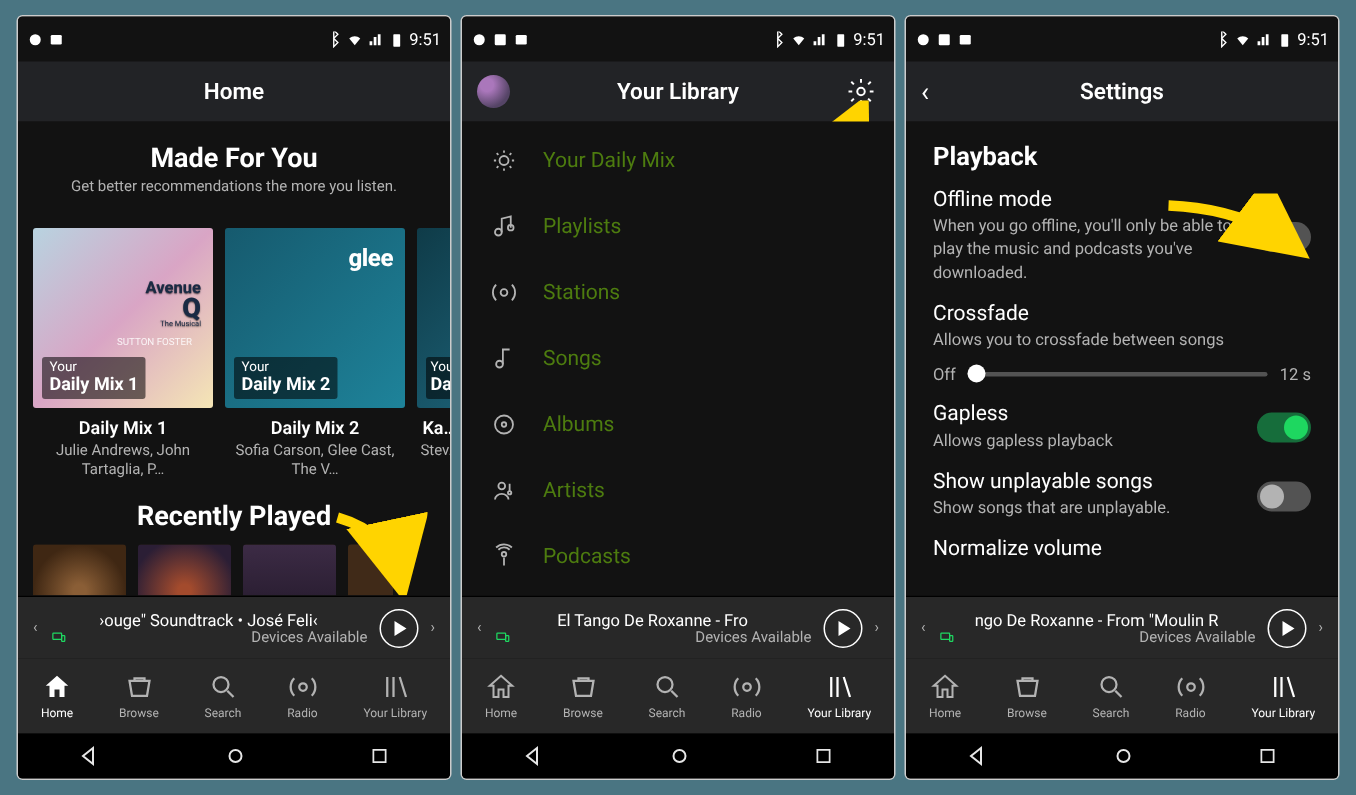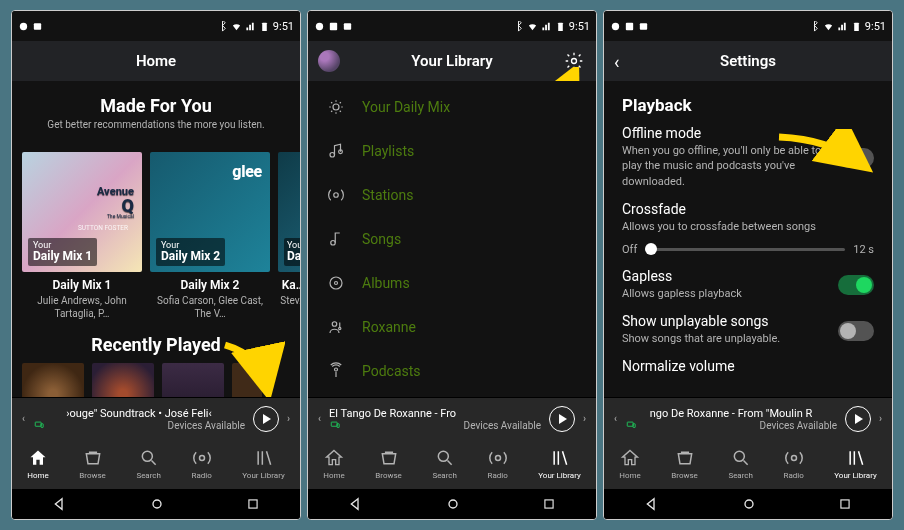--- a/index.html
+++ b/index.html
@@ -352,21 +352,21 @@
           </div>
       <div class="li">
             <div class="ic">
               <svg width="18" height="18" viewBox="0 0 24 24" fill="none" stroke="currentColor" stroke-width="1.6">
                 <circle cx="10" cy="8" r="3"></circle>
                 <path d="M4 20c0-3 3-5 6-5s6 2 6 5"></path>
                 <path d="M17 6v7"></path>
                 <circle cx="17" cy="14" r="1.5"></circle>
               </svg>
             </div>
-            <span class="label">Roxanne</span>
+            <span class="label">Artists</span>
           </div>
       <div class="li">
             <div class="ic">
               <svg width="18" height="18" viewBox="0 0 24 24" fill="none" stroke="currentColor" stroke-width="1.6">
                 <circle cx="12" cy="10" r="2"></circle>
                 <path d="M7 6a7 7 0 0 1 10 0M5 4a10 10 0 0 1 14 0M12 13v7"></path>
               </svg>
             </div>
             <span class="label">Podcasts</span>
           </div>
@@ -378,21 +378,21 @@
               </svg>
             </div>
           </div>
     </div>
 
   </div>
 
   <div class="nowplaying">
     <span class="np-chev">‹</span>
     <div class="np-text">
-      <div class="line1" style="">El Tango De Roxanne - Fro</div>
+      <div class="line1" style="text-align:center">El Tango De Roxanne - Fro</div>
       <div class="line2">
             <svg width="12" height="10" viewBox="0 0 24 24">
               <rect x="3" y="5" width="14" height="10" rx="1" fill="none" stroke="#1ed760" stroke-width="2"></rect>
               <rect x="17" y="9" width="5" height="9" rx="1" fill="none" stroke="#1ed760" stroke-width="2"></rect>
             </svg>
             <span>Devices Available</span>
           </div>
     </div>
     <div class="np-play">
           <svg width="10" height="10" viewBox="0 0 10 10">

